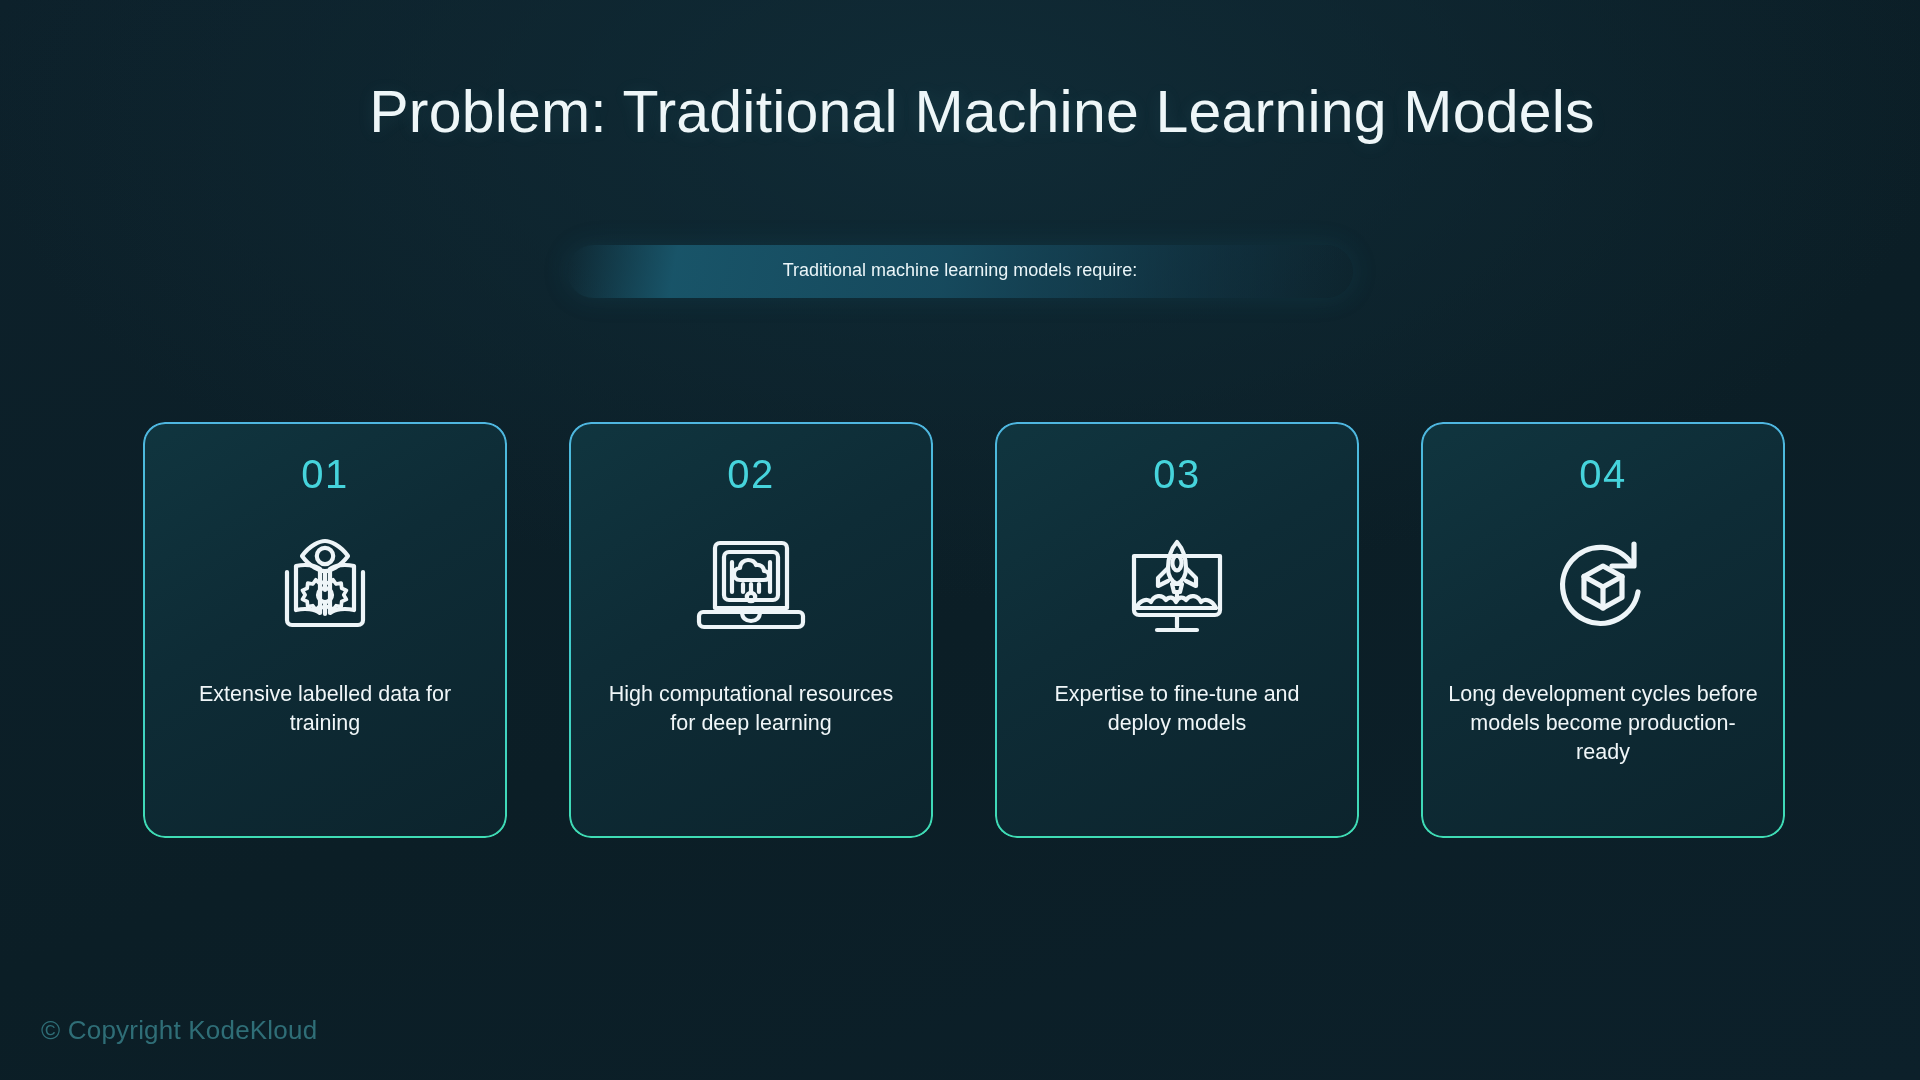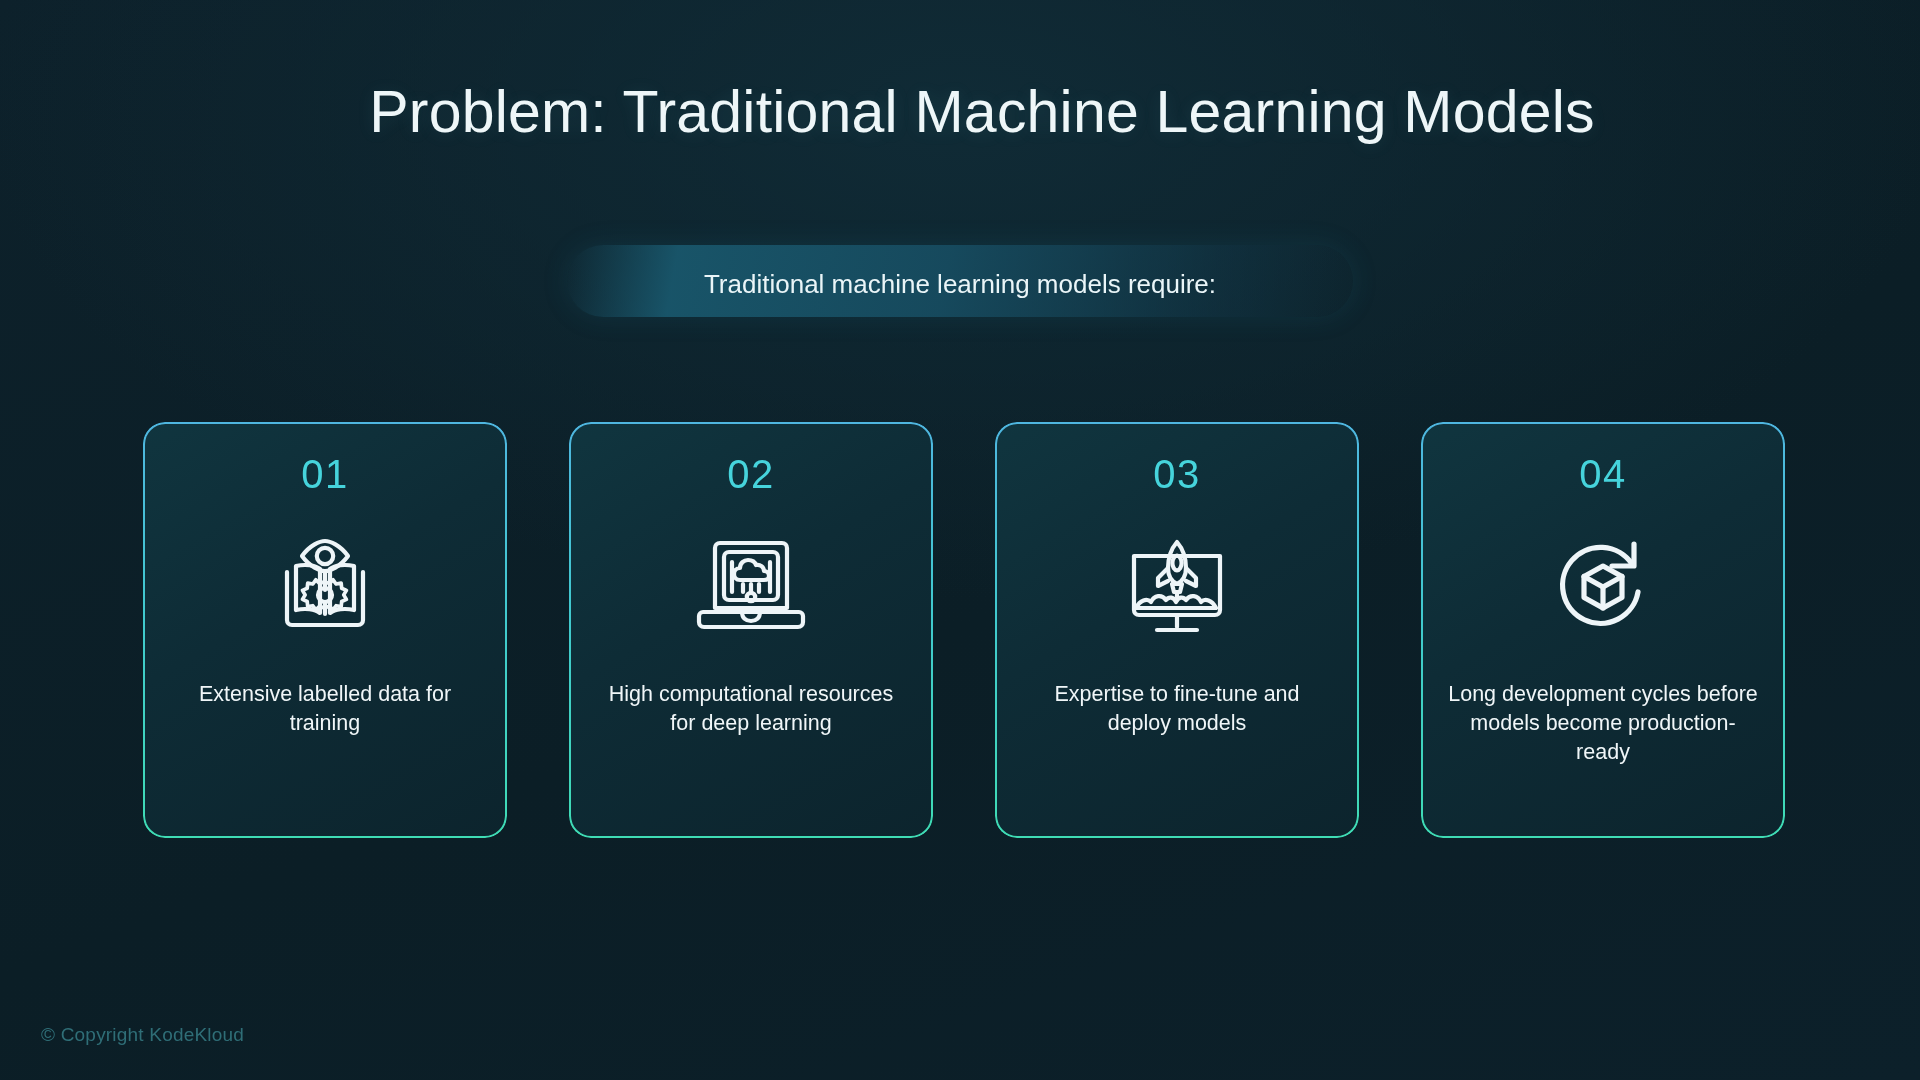--- a/index.html
+++ b/index.html
@@ -32,24 +32,24 @@
 
   
   .pill-wrap {
     position:absolute;
     top:245px; left:0; right:0;
     display:flex; justify-content:center;
   }
   .pill {
     position:relative;
     min-width:786px;
-    padding:24px 52px 17px;
+    padding:15px 52px 17px;
     border-radius:40px;
     text-align:center;
-    font-size:26px;
+    font-size:18px;
     color:#eaf5f8;
     background:
       linear-gradient(100deg,
         rgba(20,72,92,0.05) 0%,
         rgba(26,92,114,0.85) 14%,
         rgba(24,82,104,0.80) 48%,
         rgba(18,58,76,0.45) 82%,
         rgba(13,36,47,0.05) 100%);
     box-shadow:0 0 26px rgba(30,110,135,0.18);
   }
@@ -112,21 +112,21 @@
     line-height:1.35;
     color:#f0f6f8;
     text-align:center;
     max-width:310px;
   }
 
   
   .footer {
     position:absolute;
     left:41px; bottom:34px;
-    font-size:19px;
+    font-size:26px;
     color:#2f6e77;
     letter-spacing:0.2px;
     text-align:center;
   }
 </style>
 </head>
 <body>
 
 <div class="slide">
 

